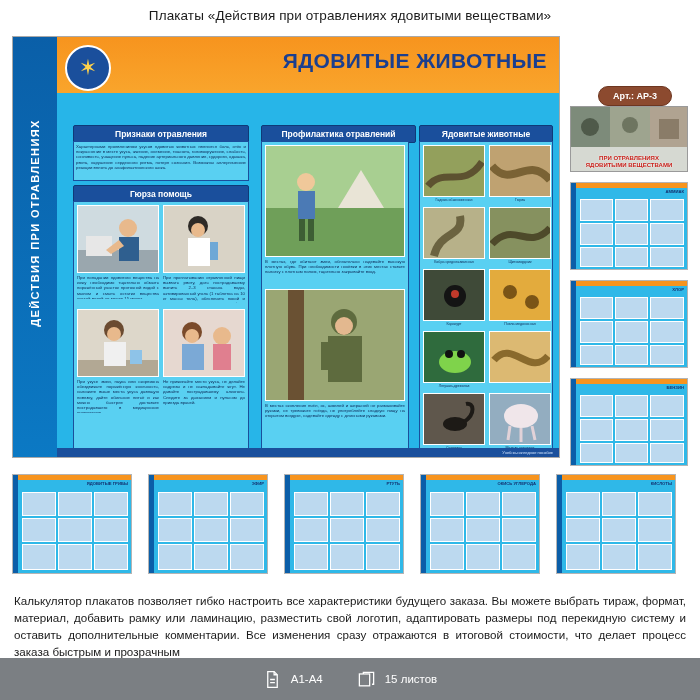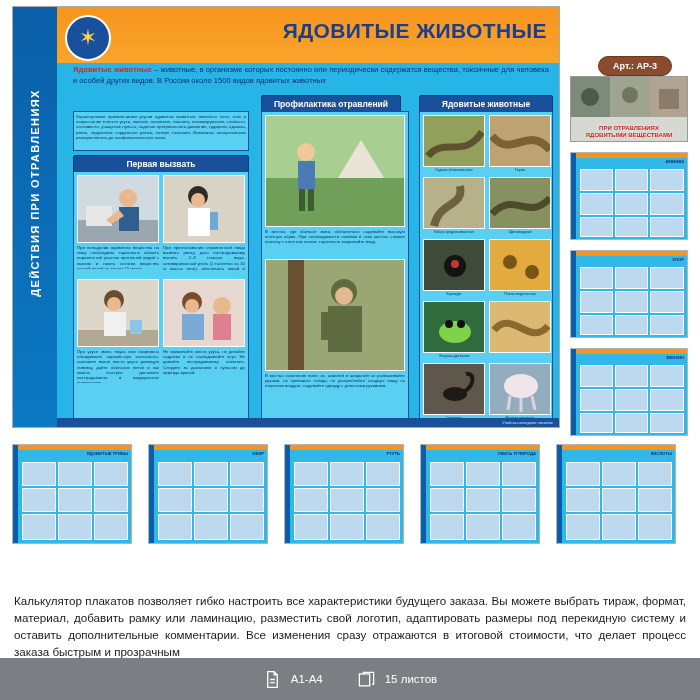--- a/index.html
+++ b/index.html
@@ -286,41 +286,40 @@
     width: 20px;
     height: 20px;
     color: #ffffff;
   }
 </style>
 </head>
 <body>
 
 <div class="page">
 
+  <div class="page-title">Плакаты «Действия при отравлениях ядовитыми веществами»</div>
 
   <div class="gallery">
 
     <div class="poster-main">
       <div class="pm-orange-band"></div>
       <div class="pm-left-strip">
         <div class="pm-side-text">ДЕЙСТВИЯ ПРИ ОТРАВЛЕНИЯХ</div>
       </div>
       <div class="pm-logo">
         <span class="star">✶</span>
       </div>
       <div class="pm-title">ЯДОВИТЫЕ ЖИВОТНЫЕ</div>
 
-      <div class="pm-intro">
-        <b>Ядовитые животные</b><span> – животные, в организме которых постоянно или периодически содержатся вещества, токсичные для человека и особей других видов. В России около 1500 видов ядовитых животных</span>
-      </div>
-
+
+      <div class="pm-panel-head" style="left:60px; top:88px; width:176px;">Признаки отравления</div>
       <div class="pm-box" style="left:60px; top:104px; width:176px; height:40px;"></div>
       <div class="pm-txt" style="left:63px; top:107px; width:170px; height:35px;">Характерными проявлениями укусов ядовитых животных являются боль, отёк и покраснение в месте укуса, жжение, онемение, тошнота, головокружение, слабость, сонливость, учащение пульса, падение артериального давления, судороги, одышка, рвота, нарушение сердечного ритма, потеря сознания. Возможны аллергические реакции вплоть до анафилактического шока.</div>
 
-      <div class="pm-panel-head" style="left:60px; top:148px; width:176px;">Первая вызвать</div>
+      <div class="pm-panel-head" style="left:60px; top:148px; width:176px;">Гюрза помощь</div>
       <div class="pm-box" style="left:60px; top:164px; width:176px; height:262px;"></div>
 
       <div class="photo" style="left:64px; top:168px; width:82px; height:68px; background:linear-gradient(#d8e4ea,#b9cbd6);">
         <svg width="82" height="68" viewBox="0 0 82 68">
           <rect x="0" y="0" width="82" height="68" fill="#cfdbe0"></rect>
           <rect x="0" y="44" width="82" height="24" fill="#9aa7ae"></rect>
           <rect x="8" y="30" width="26" height="20" fill="#e7e7e7"></rect>
           <circle cx="50" cy="22" r="9" fill="#e8b98c"></circle>
           <rect x="41" y="31" width="20" height="24" fill="#2f5f8f"></rect>
           <path d="M41 34 L28 44 L33 48 L46 40 Z" fill="#e8b98c"></path>
@@ -354,21 +353,21 @@
           <circle cx="28" cy="22" r="10" fill="#7a4a2a"></circle>
           <circle cx="28" cy="26" r="7" fill="#e8b98c"></circle>
           <rect x="18" y="34" width="22" height="26" fill="#7ba9d6"></rect>
           <circle cx="58" cy="26" r="9" fill="#e8b98c"></circle>
           <rect x="49" y="34" width="18" height="26" fill="#e07f8f"></rect>
         </svg>
       </div>
       <div class="pm-txt" style="left:64px; top:342px; width:82px; height:34px;">При укусе змеи, паука или скорпиона обездвижьте поражённую конечность, наложите выше места укуса давящую повязку, дайте обильное питьё и как можно быстрее доставьте пострадавшего в медицинское учреждение.</div>
       <div class="pm-txt" style="left:150px; top:342px; width:82px; height:34px;">Не прижигайте место укуса, не делайте надрезы и не накладывайте жгут. Не давайте пострадавшему алкоголь. Следите за дыханием и пульсом до приезда врачей.</div>
 
-      <div class="pm-panel-head" style="left:248px; top:88px; width:140px;">Профилактика отравлений</div>
+      <div class="pm-panel-head" style="left:248px; top:88px; width:155px;">Профилактика отравлений</div>
       <div class="pm-box" style="left:248px; top:104px; width:148px; height:322px;"></div>
       <div class="photo" style="left:252px; top:108px; width:140px; height:112px; background:linear-gradient(#9fd38f,#6aa85c);">
         <svg width="140" height="112" viewBox="0 0 140 112">
           <rect x="0" y="0" width="140" height="62" fill="#a8cf91"></rect>
           <rect x="0" y="62" width="140" height="50" fill="#6f9f59"></rect>
           <polygon points="95,24 118,62 72,62" fill="#e9e4d6"></polygon>
           <circle cx="40" cy="36" r="9" fill="#f0c89a"></circle>
           <rect x="32" y="45" width="17" height="28" fill="#4b7ab5"></rect>
           <rect x="33" y="73" width="6" height="22" fill="#3d5e34"></rect>
           <rect x="42" y="73" width="6" height="22" fill="#3d5e34"></rect>

